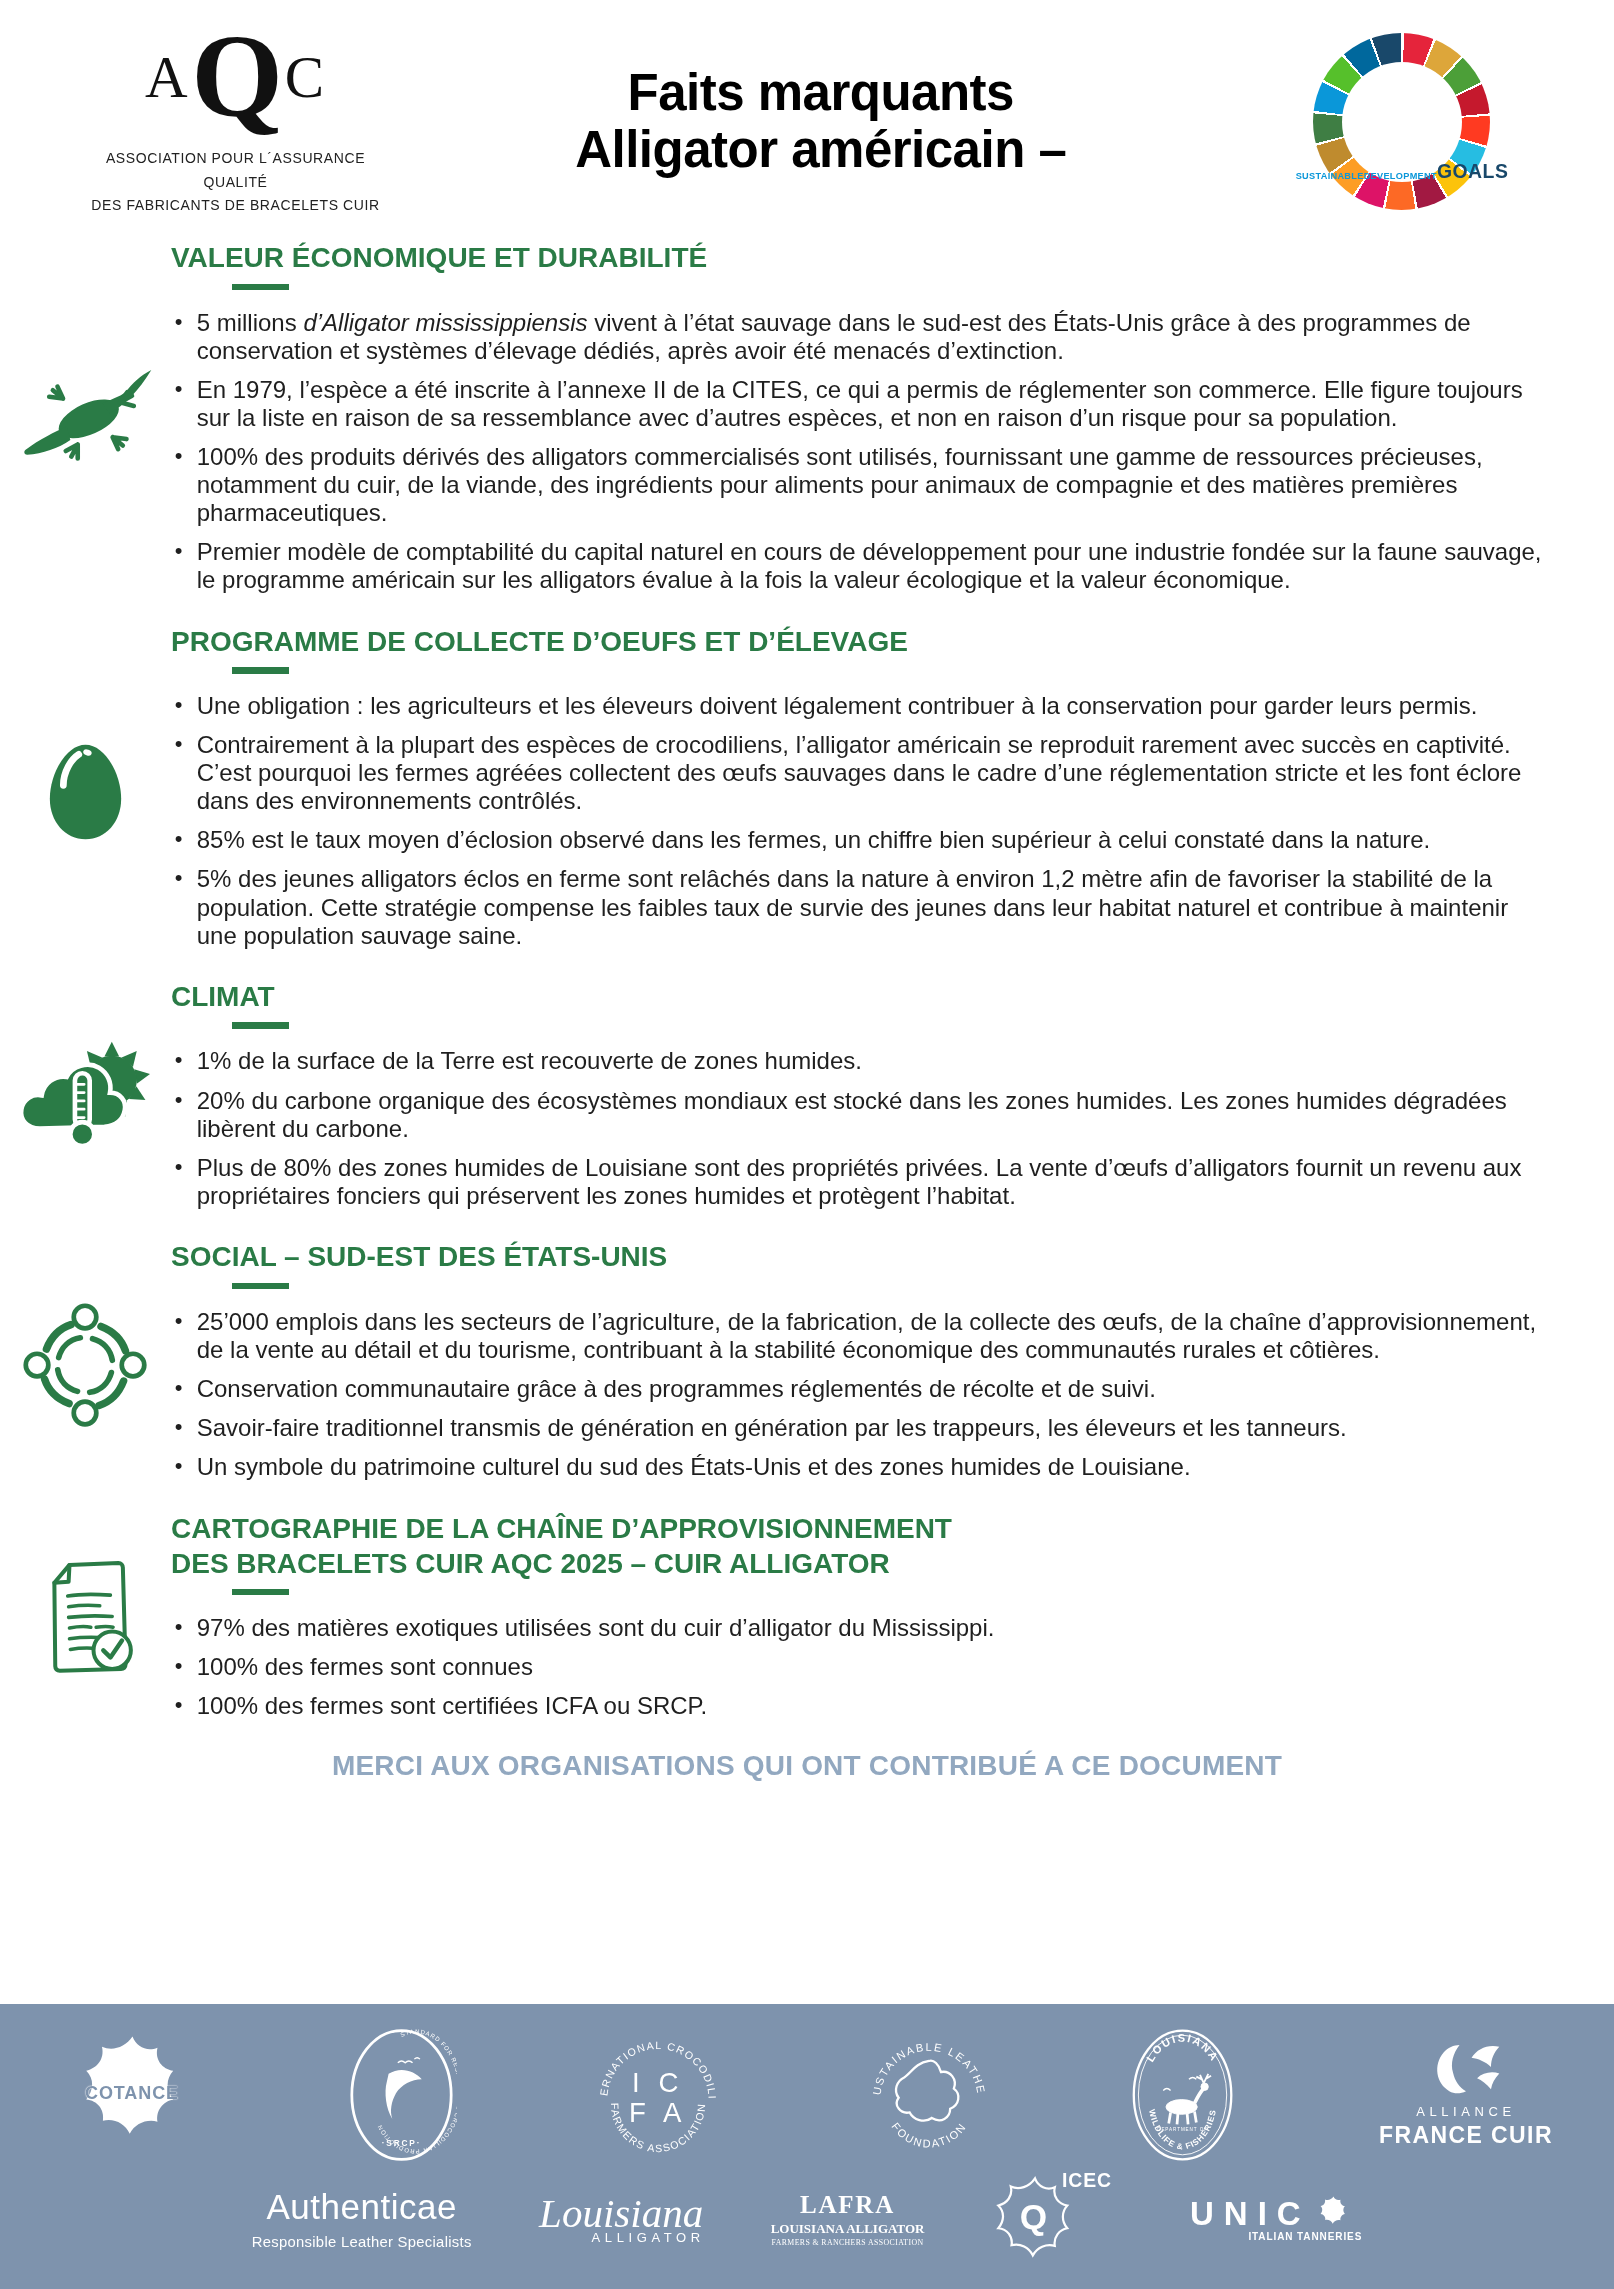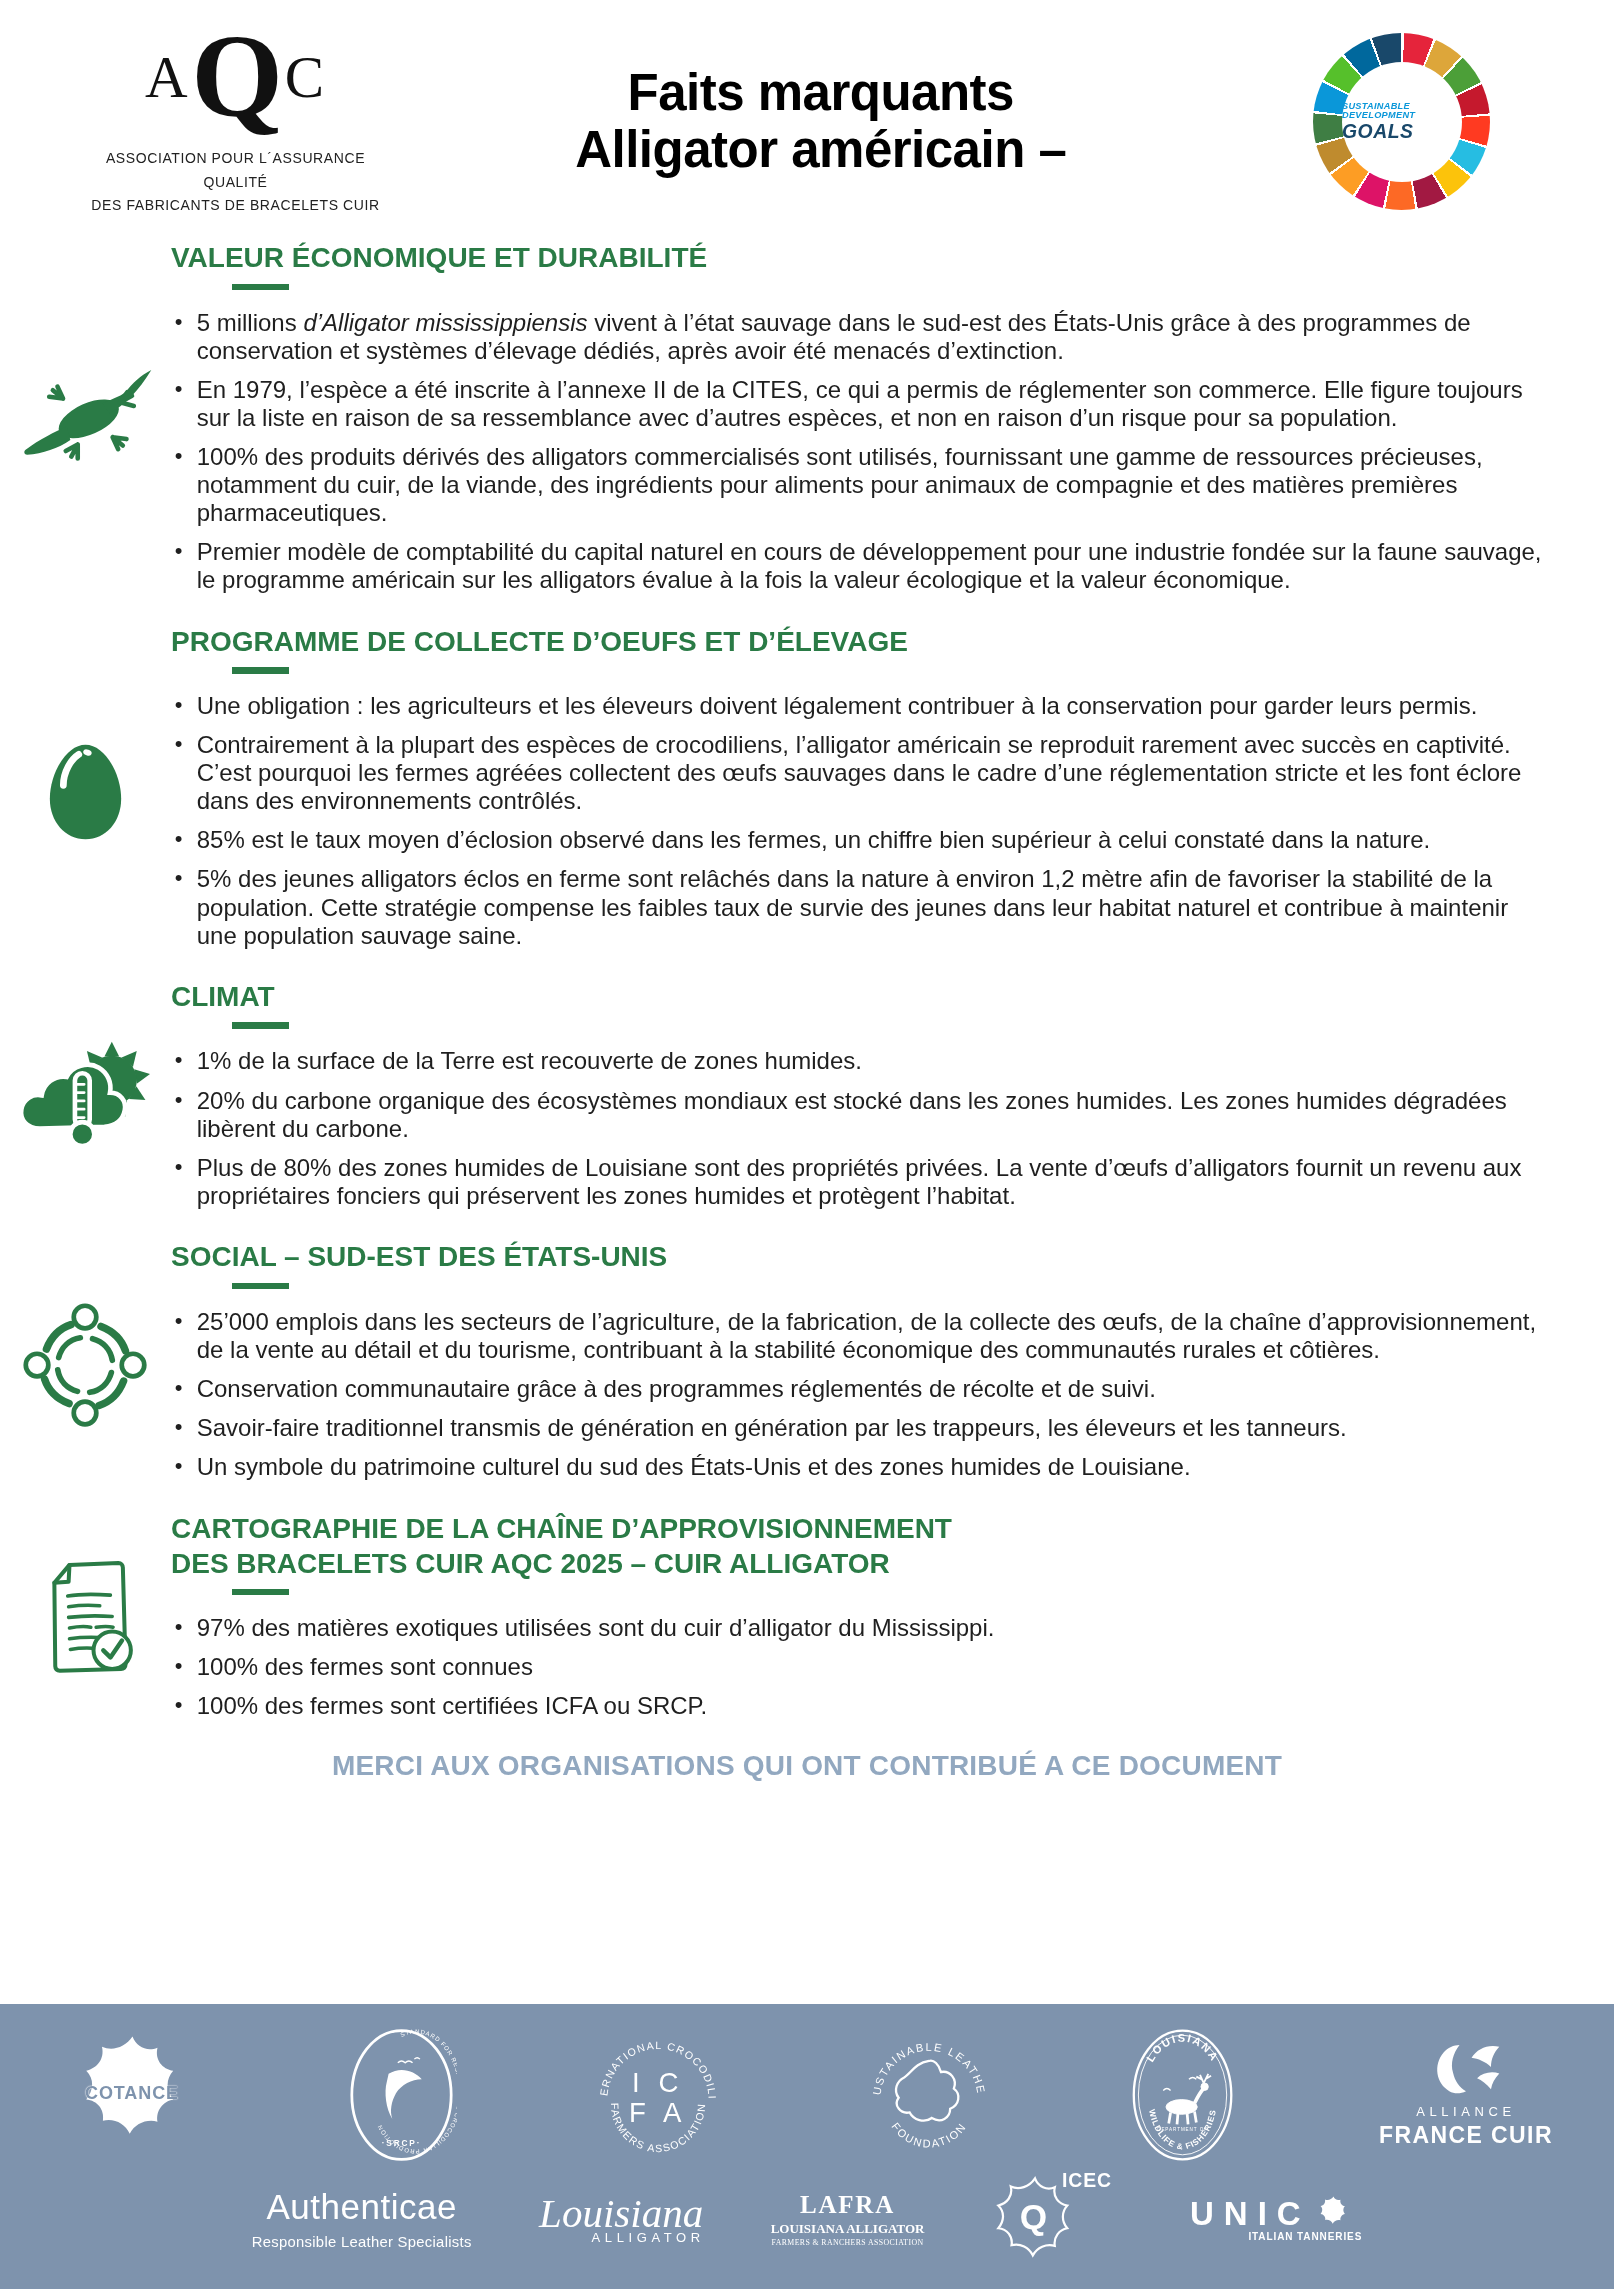--- a/index.html
+++ b/index.html
@@ -13,21 +13,21 @@
   
   .header{display:grid;grid-template-columns:397px 1fr 388px;align-items:center;padding:24px 18.5px 5.5px 37px;}
   .aqc{ text-align:center; width:305px; margin:0 auto;}
   .aqc-letters{font-family:"Liberation Serif","DejaVu Serif",serif;color:#111;line-height:1;display:flex;align-items:center;justify-content:center;}
   .aqc-a,.aqc-c{font-size:59px;font-weight:400;letter-spacing:1.8px;}
   .aqc-q{font-size:118px;font-weight:700;margin:0 1.8px;line-height:0.9;}
   .aqc-tagline{margin-top:16.6px;font-size:14px;color:#222;letter-spacing:0.6px;line-height:1.7;}
   .title{text-align:center;font-size:51px;font-weight:700;color:var(--title);line-height:1.12;letter-spacing:-0.5px;}
   .sdg{justify-self:center;position:relative;width:177px;height:177px;}
   .sdg-ring{width:177px;height:177px;border-radius:50%;position:relative;}
-  .sdg-inner{position:absolute;left:29px;top:29px;width:120px;height:120px;border-radius:50%;background:#fff;display:flex;flex-direction:column;align-items:flex-start;justify-content:center;line-height:1.05;font-style:italic;}
+  .sdg-inner{position:absolute;left:29px;top:29px;width:120px;height:120px;border-radius:50%;background:#fff;display:flex;align-items:flex-end;justify-content:center;line-height:1.05;}
   .sdg-l1,.sdg-l2{font-size:9.2px;font-weight:700;color:#0a97d9;letter-spacing:0.3px;}
   .sdg-l3{font-size:19.4px;font-weight:800;color:#19486a;letter-spacing:0.5px;}
 
   
   .main{padding:16.6px 0 0 0;}
   .sec{display:flex;margin-bottom:18.5px;}
   .icon-cell{flex:0 0 171px;display:flex;align-items:center;justify-content:center;}
   .sec-content{flex:1;padding-right:63px;}
   h2{color:var(--green);font-size:28px;font-weight:700;margin:0;line-height:1.25;}
   .rule{width:57px;height:6.5px;background:var(--green);margin:8.3px 0 18.5px 61px;}

